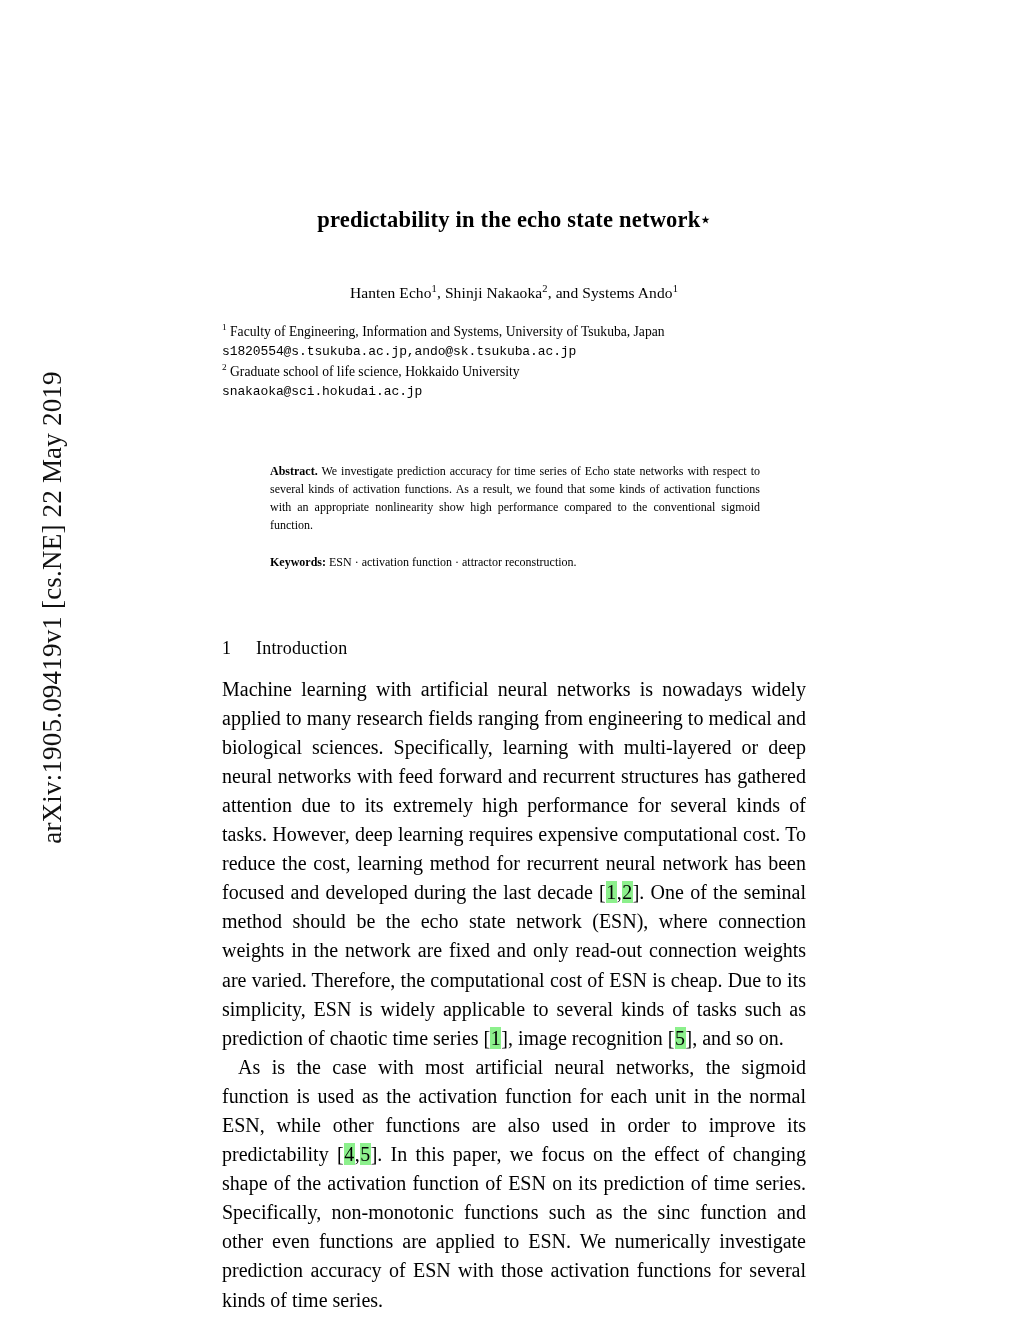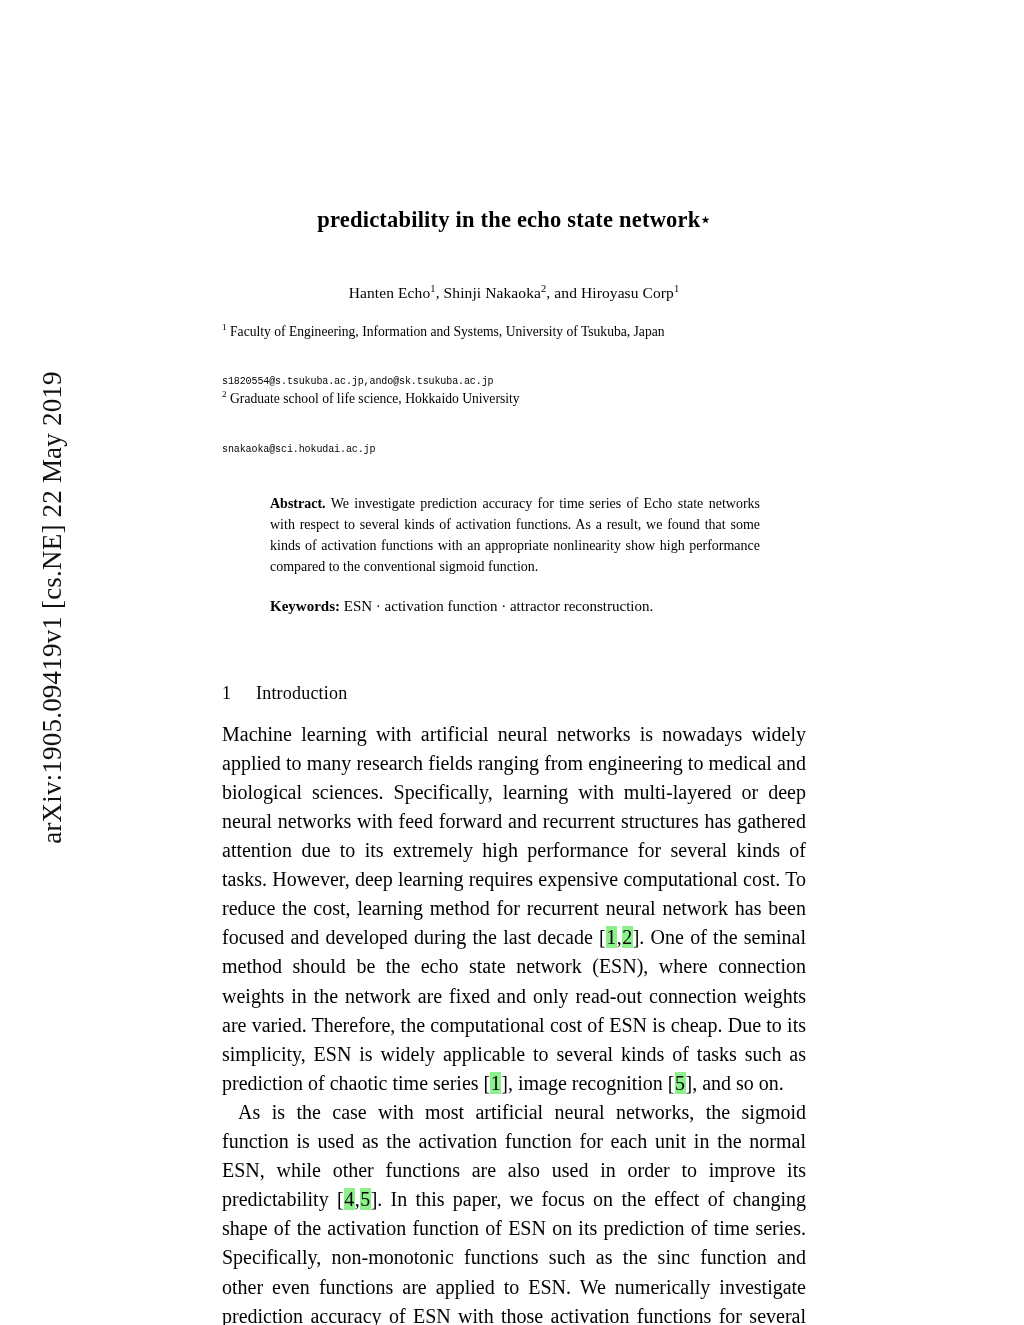--- a/index.html
+++ b/index.html
@@ -70,40 +70,39 @@
   sup { font-size: 0.68em; vertical-align: super; line-height: 0; }
 
   .affils {
     margin-top: 20px;
     text-align: left;
     font-size: 13.6px;
     line-height: 1.5;
   }
   .affils .mono {
     font-family: "Liberation Mono", monospace;
-    font-size: 10px;
+    font-size: 13px;
     letter-spacing: -0.1px;
-    margin-top: 32px;
   }
   .affil-line { display: block; }
 
   .abstract-block {
-    margin-top: 36px;
+    margin-top: 60px;
     width: 490px;
     margin-left: 48px;
-    font-size: 14px;
+    font-size: 12px;
     line-height: 1.52;
     text-align: justify;
   }
   .abstract-block b { font-weight: bold; }
   .keywords {
     margin-top: 20px;
     width: 490px;
     margin-left: 48px;
-    font-size: 15px;
+    font-size: 12px;
   }
 
   .section-head {
     margin-top: 68px;
     font-size: 18px;
     font-weight: normal;
     letter-spacing: 0.2px;
   }
   .section-head .num { display: inline-block; width: 34px; }
 
@@ -148,21 +147,21 @@
   <div class="arxiv-stamp">arXiv:1905.09419v1  [cs.NE]  22 May 2019</div>
 
   <div class="content">
 
     <div class="title">
       <br>
       <span>predictability in the echo state network</span><span class="star">⋆</span>
     </div>
 
     <div class="authors">
-      <span>Hanten Echo</span><sup>1</sup><span>, Shinji Nakaoka</span><sup>2</sup><span>, and Hiroyasu Corp</span><sup>1</sup>
+      <span>Hanten Echo</span><sup>1</sup><span>, Shinji Nakaoka</span><sup>2</sup><span>, and Systems Ando</span><sup>1</sup>
     </div>
 
     <div class="affils">
       <span class="affil-line">
         <sup>1</sup>
         <span>Faculty of Engineering, Information and Systems, University of Tsukuba, Japan</span>
       </span>
       <span class="affil-line mono">s1820554@s.tsukuba.ac.jp,ando@sk.tsukuba.ac.jp</span>
       <span class="affil-line">
         <sup>2</sup>

